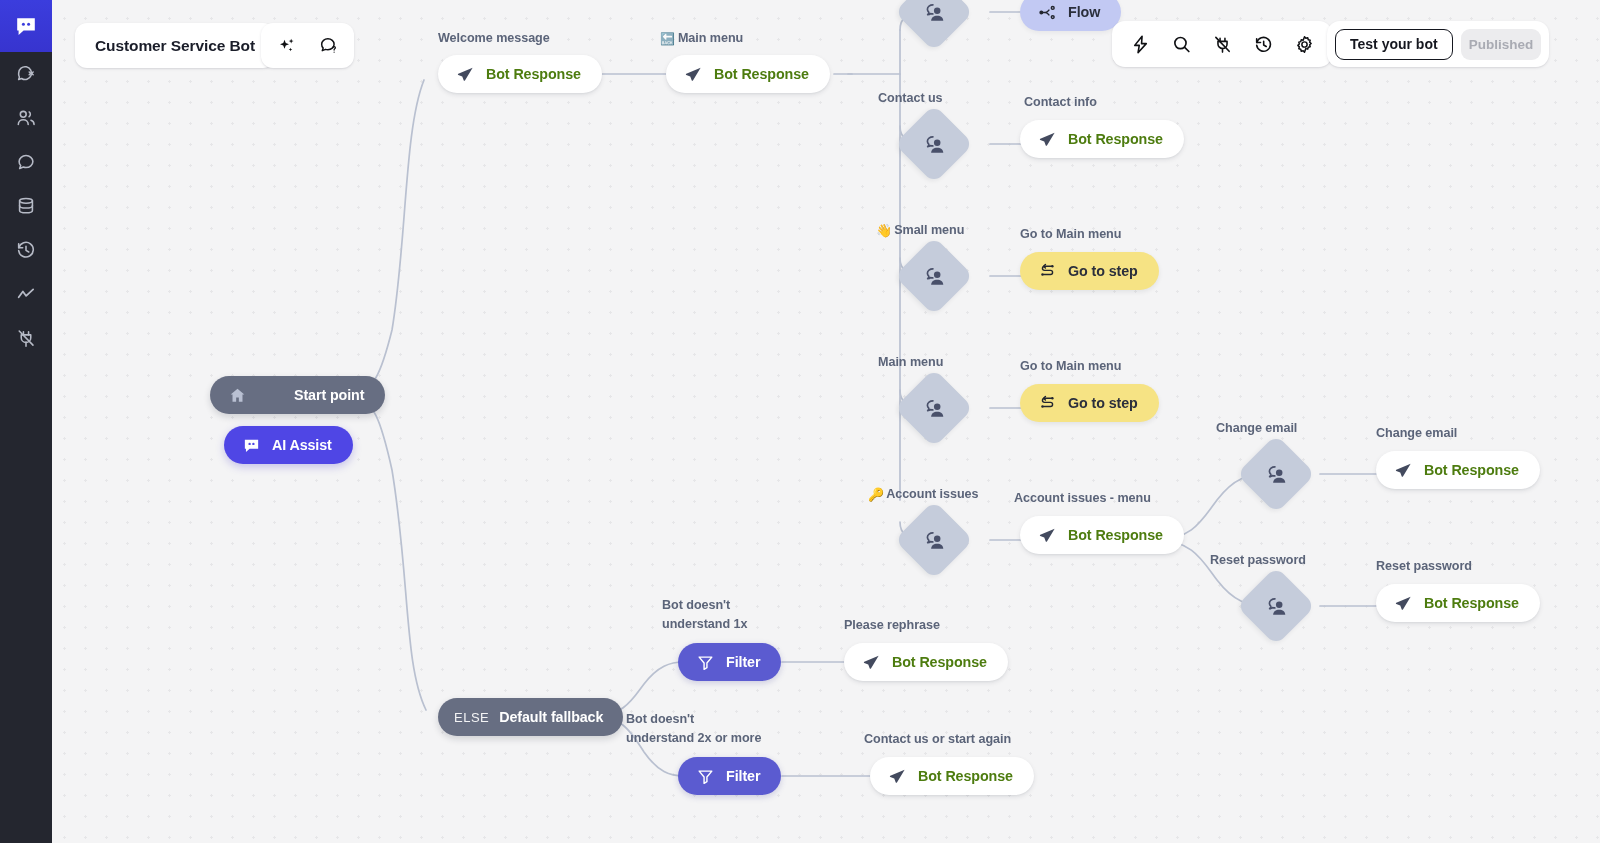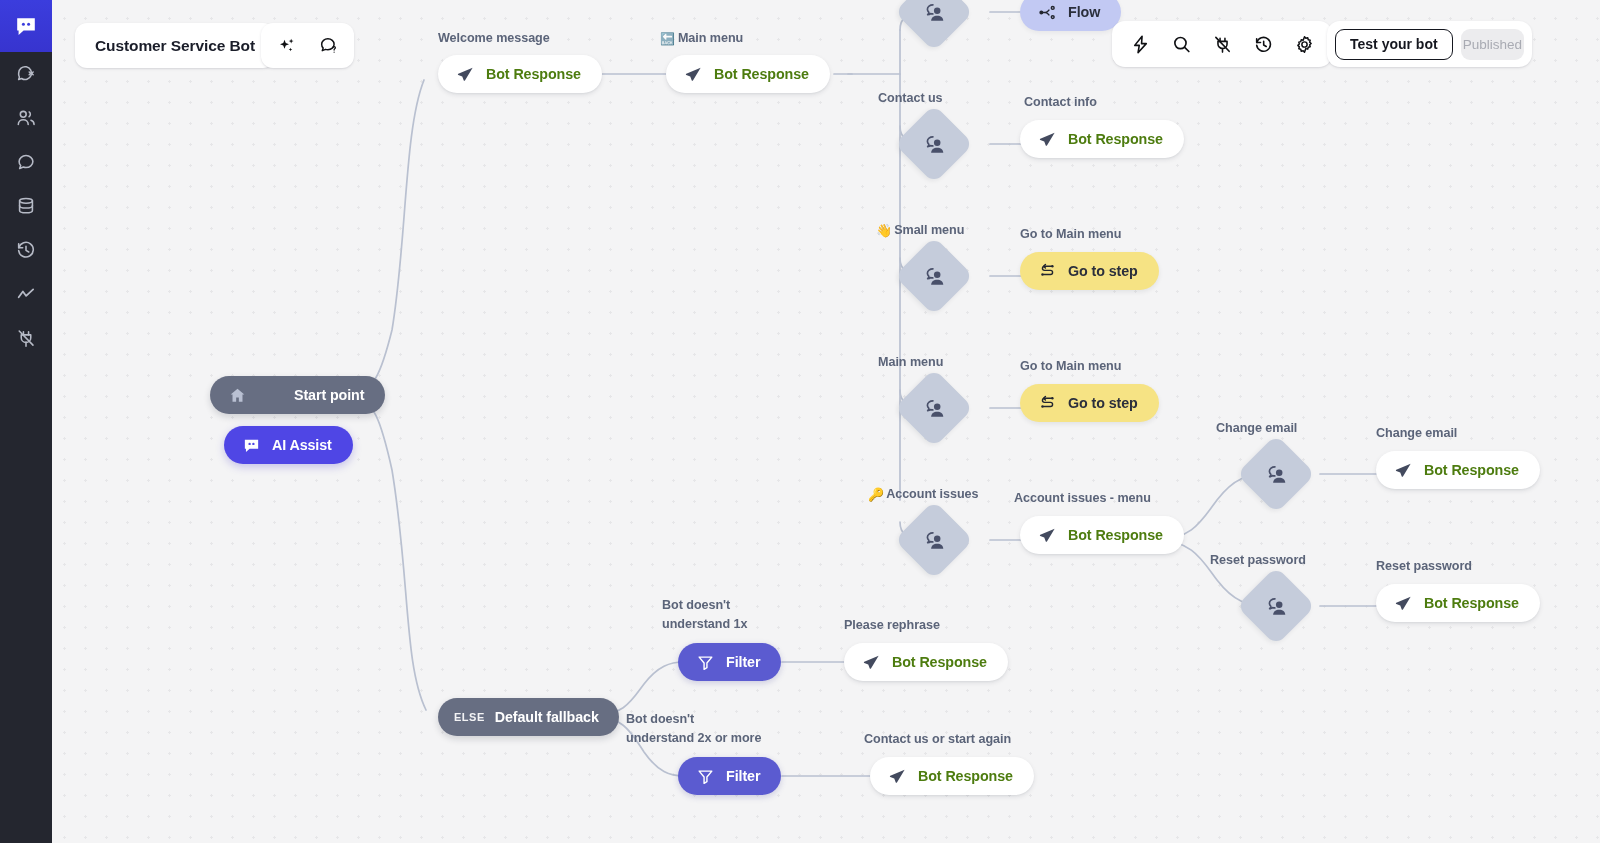--- a/index.html
+++ b/index.html
@@ -67,23 +67,23 @@
   }
   #test-bot-btn {
     border: 1.6px solid #15171f; border-radius: 9px;
     height: 31px; padding: 0 14px;
     display: flex; align-items: center; justify-content: center;
     font-size: 14px; font-weight: 600; color: #15171f; white-space: nowrap;
     background: #fff; cursor: pointer;
   }
   #published-btn {
     background: #ececee; border-radius: 9px;
-    height: 31px; padding: 0 2px;
+    height: 31px; padding: 0 8px;
     display: flex; align-items: center; justify-content: center;
-    font-size: 13.5px; font-weight: 400; color: #a9abb3; white-space: nowrap;
+    font-size: 13.5px; font-weight: 700; color: #a9abb3; white-space: nowrap;
     cursor: default;
   }
 
   
   .node { position: absolute; z-index: 20; }
   .node-label {
     position: absolute;
     font-size: 12.6px; font-weight: 600; color: #5b6479;
     white-space: nowrap; text-align: left;
     line-height: 18px;
@@ -121,21 +121,21 @@
   .pill-slate {
     background: #676e82; color: #ffffff;
     box-shadow: 0 3px 7px rgba(16,22,42,.16);
     gap: 47px;
   }
   .pill-indigo {
     background: #4f46e5; color: #ffffff;
     box-shadow: 0 3px 8px rgba(60,50,200,.26);
   }
   .else-badge {
-    font-size: 11px; font-weight: 700; letter-spacing: .5px;
+    font-size: 13px; font-weight: 400; letter-spacing: .5px;
     color: #ffffff; opacity: .92;
   }
 
   
   .diamond {
     position: relative;
     width: 56px; height: 56px;
     cursor: pointer;
   }
   .diamond .dshape {

